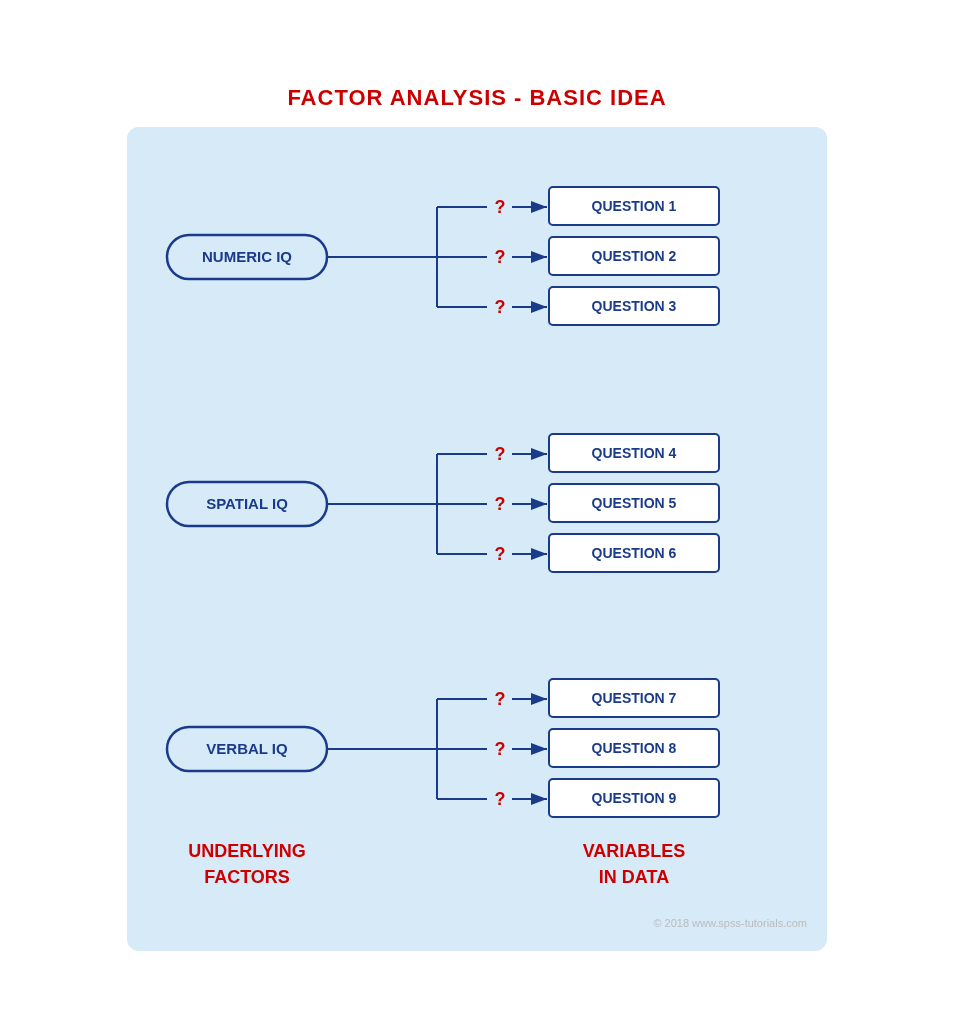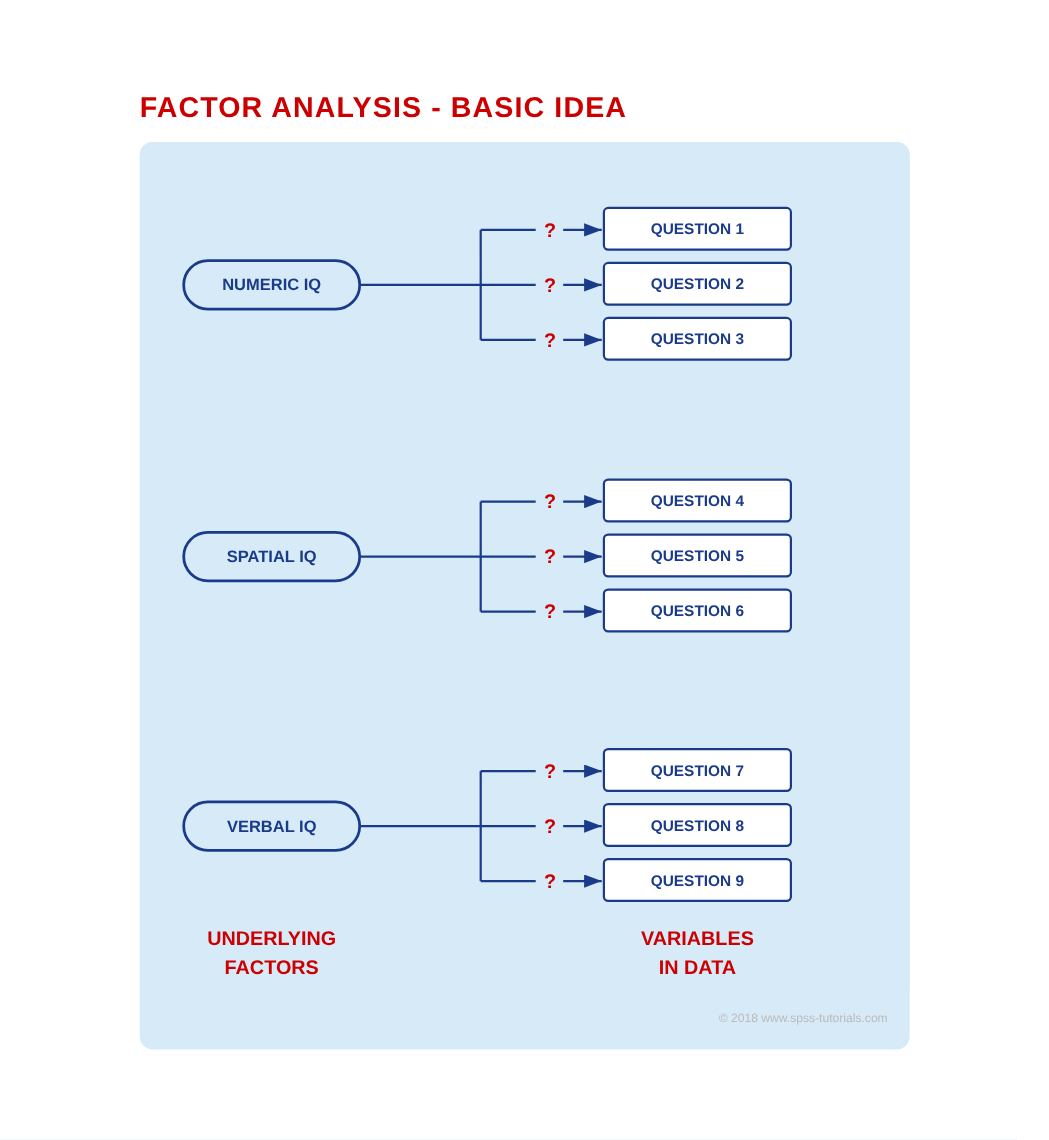--- a/index.html
+++ b/index.html
@@ -13,23 +13,23 @@
       font-family: Arial, sans-serif;
     }
 
     .outer-container {
       width: 760px;
       background: #fff;
       padding: 20px 30px 20px 30px;
     }
 
     .main-title {
-      text-align: left;
+      text-align: center;
       color: #cc0000;
-      font-size: 26px;
+      font-size: 22px;
       font-weight: bold;
       margin-bottom: 16px;
       letter-spacing: 1px;
     }
 
     .full-diagram {
       width: 700px;
       background: #d6eaf8;
       border-radius: 12px;
       padding: 0;

